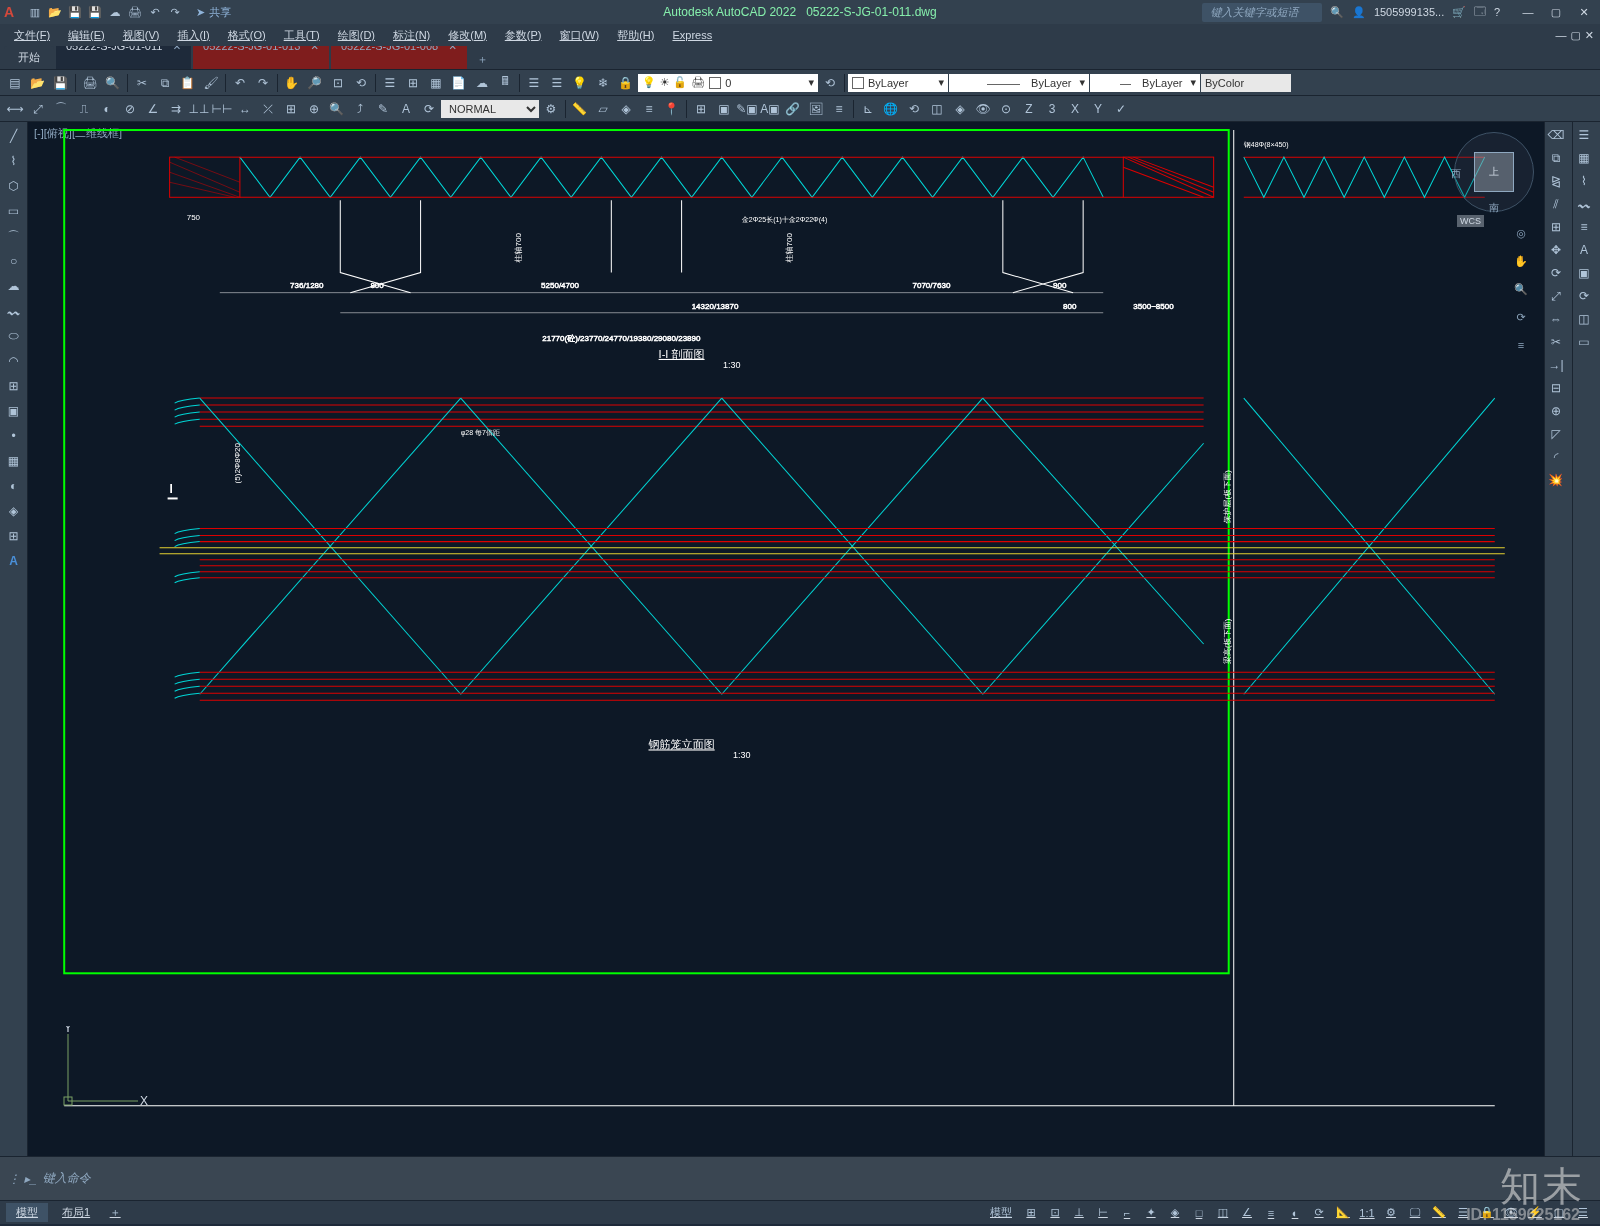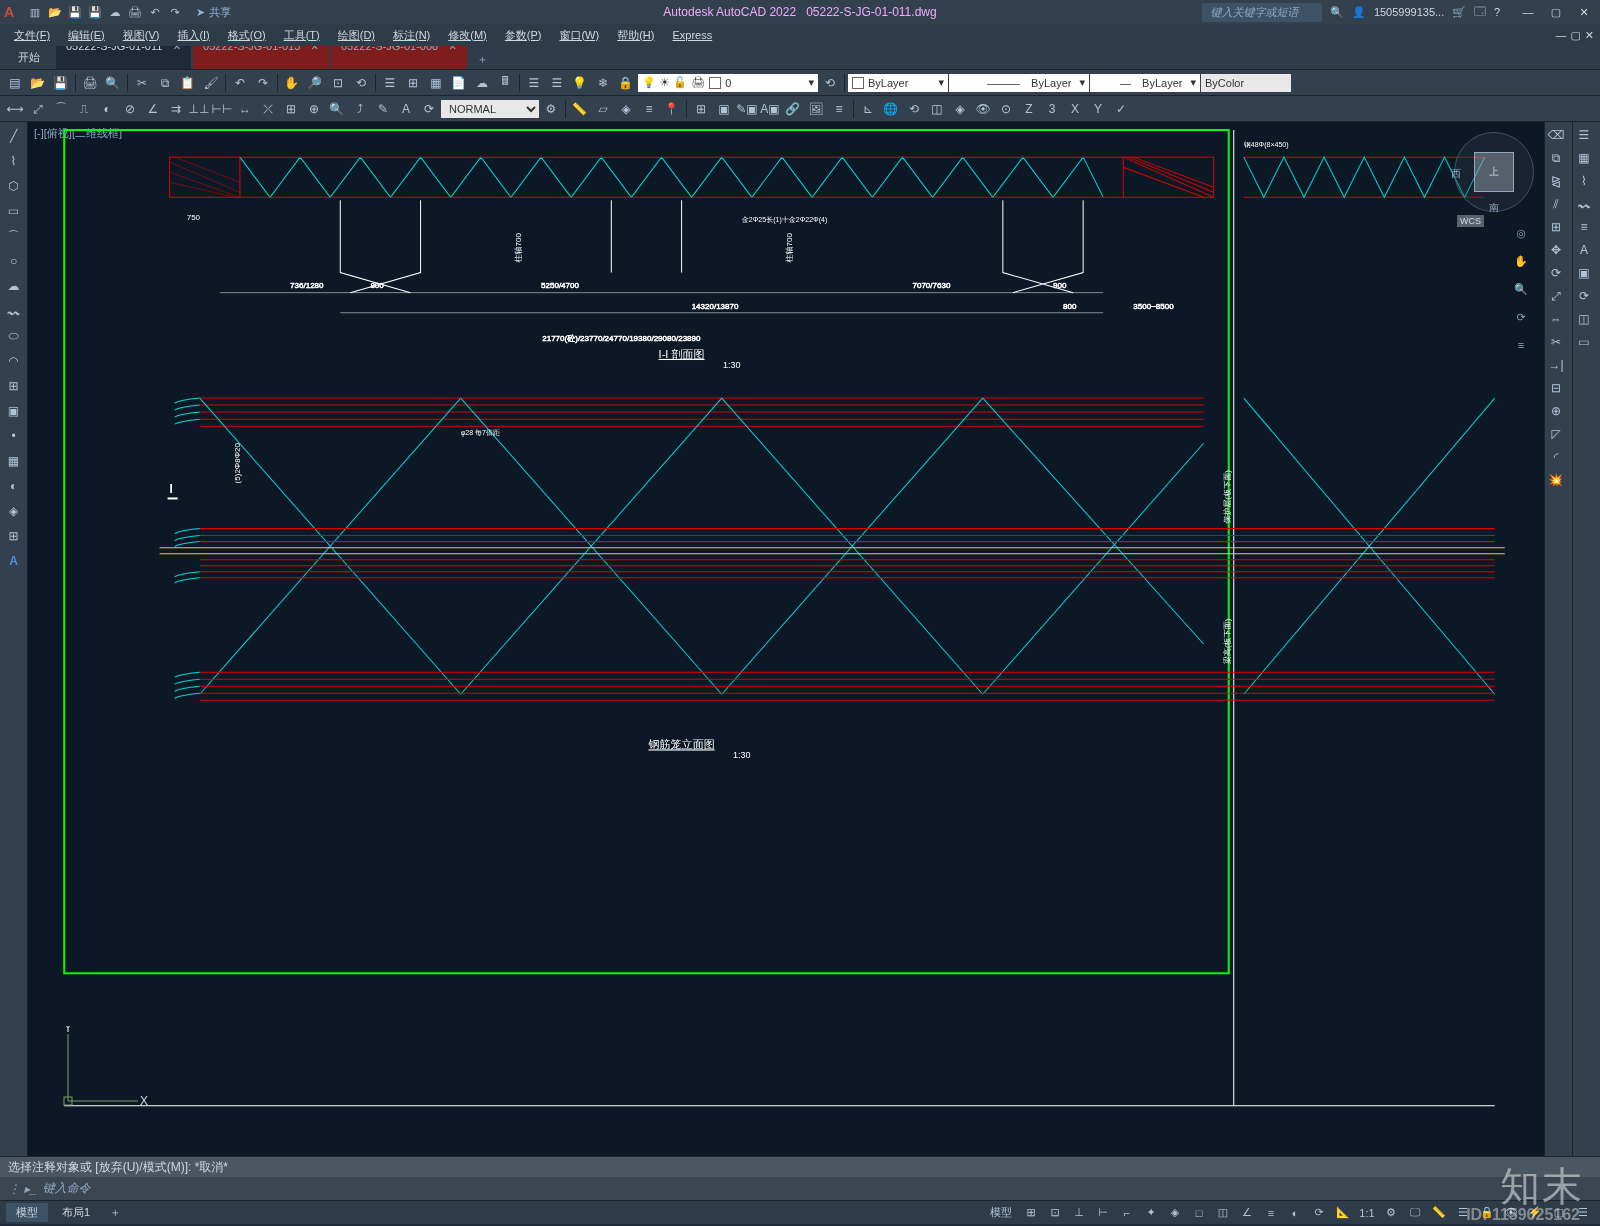--- a/index.html
+++ b/index.html
@@ -4,21 +4,21 @@
 <style>
   * { margin: 0; padding: 0; box-sizing: border-box; font-family: "Microsoft YaHei", Arial, sans-serif; }
   body { background: #1e2a3a; color: #cfd8e3; font-size: 11px; overflow: hidden; width: 1600px; height: 1226px; position: relative; }
   
   
   .titlebar { height: 24px; background: #33414f; display: flex; align-items: center; padding: 0 4px; position: relative; }
   .titlebar .logo { width: 16px; height: 16px; color: #d4483b; font-weight: bold; font-size: 14px; margin-right: 6px; }
   .qat { display: flex; gap: 2px; }
   .qat .ico { width: 18px; height: 18px; display: flex; align-items: center; justify-content: center; color: #b0c4d8; cursor: pointer; }
   .titlebar .share { margin-left: 12px; color: #8fb3d9; display: flex; align-items: center; gap: 4px; }
-  .titlebar .center { position: absolute; left: 50%; transform: translateX(-50%); color: #f0abfc; font-size: 12px; }
+  .titlebar .center { position: absolute; left: 50%; transform: translateX(-50%); color: #86efac; font-size: 12px; }
   .titlebar .right { margin-left: auto; display: flex; align-items: center; gap: 8px; }
   .titlebar .search-box { background: #3e5266; color: #8fa8c0; padding: 2px 8px; border-radius: 2px; font-size: 11px; font-style: italic; width: 120px; }
   .titlebar .user { color: #cfd8e3; font-size: 11px; }
   .wincontrols { display: flex; gap: 4px; margin-left: 8px; }
   .wincontrols span { width: 24px; height: 18px; display: flex; align-items: center; justify-content: center; color: #cfd8e3; cursor: pointer; }
   
   
   .menubar { height: 22px; background: #2e3b49; display: flex; align-items: center; padding: 0 6px; gap: 2px; position: relative; }
   .menubar .mitem { padding: 2px 8px; color: #cfd8e3; cursor: pointer; font-size: 11px; text-decoration: underline; }
   .menubar .wincontrols2 { margin-left: auto; display: flex; gap: 4px; }
@@ -67,21 +67,21 @@
   .drawing { position: absolute; top: 0; left: 0; width: 100%; height: 100%; }
   
   
   .cmdarea { height: 44px; background: #3a4652; border-top: 1px solid #1a2430; display: flex; flex-direction: column; }
   .cmdhistory { height: 20px; background: #4a5662; color: #cfd8e3; padding: 2px 8px; font-size: 12px; display: flex; align-items: center; }
   .cmdinput { flex: 1; background: #3a4652; color: #8fa8c0; display: flex; align-items: center; padding: 0 8px; gap: 6px; font-style: italic; font-size: 12px; }
   .cmdinput .handle { width: 10px; color: #8fa8c0; }
   .cmdinput .prompt { color: #8fa8c0; }
   
   
-  .statusbar { height: 24px; background: #2e3b49; display: flex; align-items: center; padding: 0 6px; gap: 4px; border-top: 1px solid #1a2430; }
+  .statusbar { height: 24px; background: #2e3b49; display: flex; align-items: center; padding: 0 6px; gap: 4px; border-top: 1px solid #1a2430; text-decoration: underline; }
   .statusbar .tab { padding: 2px 10px; color: #cfd8e3; font-size: 11px; cursor: pointer; }
   .statusbar .tab.active { background: #3e5266; }
   .statusbar .right { margin-left: auto; display: flex; align-items: center; gap: 2px; }
   .statusbar .sbtn { width: 22px; height: 20px; display: flex; align-items: center; justify-content: center; color: #b0c4d8; cursor: pointer; font-size: 11px; }
   
   
   .watermark { position: absolute; bottom: 12px; right: 16px; color: rgba(220,220,220,0.6); font-size: 40px; font-weight: 300; letter-spacing: 2px; pointer-events: none; }
   .watermark-id { position: absolute; bottom: 18px; right: 20px; color: rgba(220,220,220,0.5); font-size: 16px; pointer-events: none; }
   
   svg text { font-family: Arial, sans-serif; }
@@ -468,23 +468,20 @@
     <span class="tbtn">≡</span>
     <span class="tbtn">A</span>
     <span class="tbtn">▣</span>
     <span class="tbtn">⟳</span>
     <span class="tbtn">◫</span>
     <span class="tbtn">▭</span>
   </div>
 </div>
 
 <div class="cmdarea">
-  <div class="cmdhistory">
-    <span>选择注释对象或 [放弃(U)/模式(M)]: *取消*</span>
-  </div>
   <div class="cmdinput">
     <span class="handle">⋮</span>
     <span>▸_</span>
     <span class="prompt">键入命令</span>
   </div>
 </div>
 
 <div class="statusbar">
   <span class="tab active">模型</span>
   <span class="tab">布局1</span>

